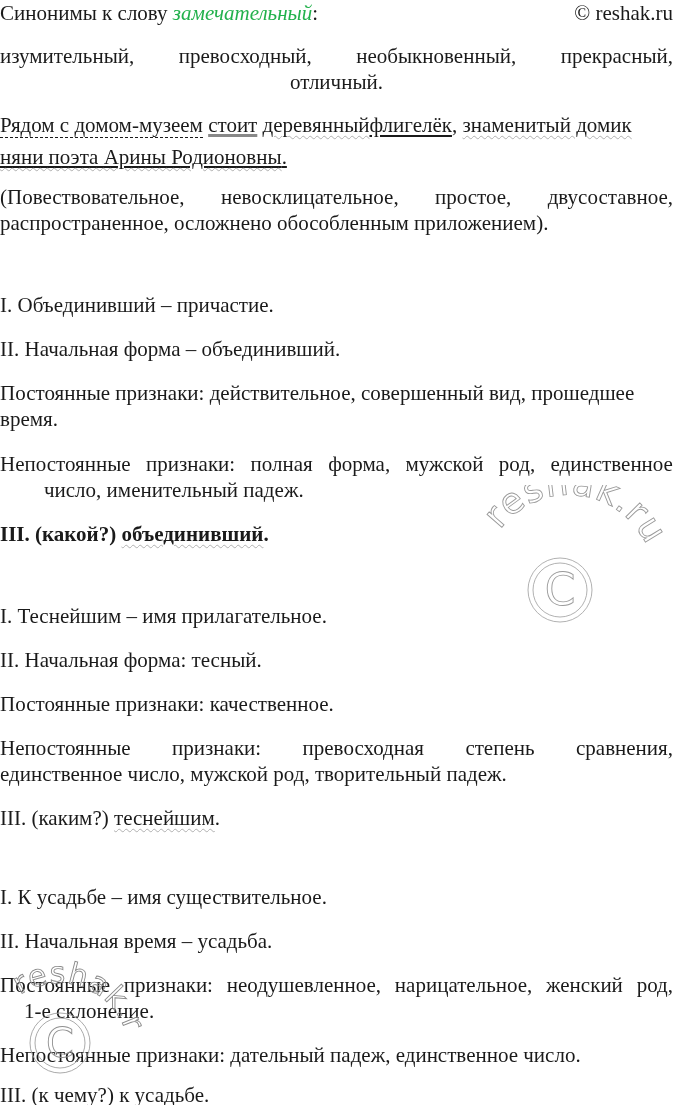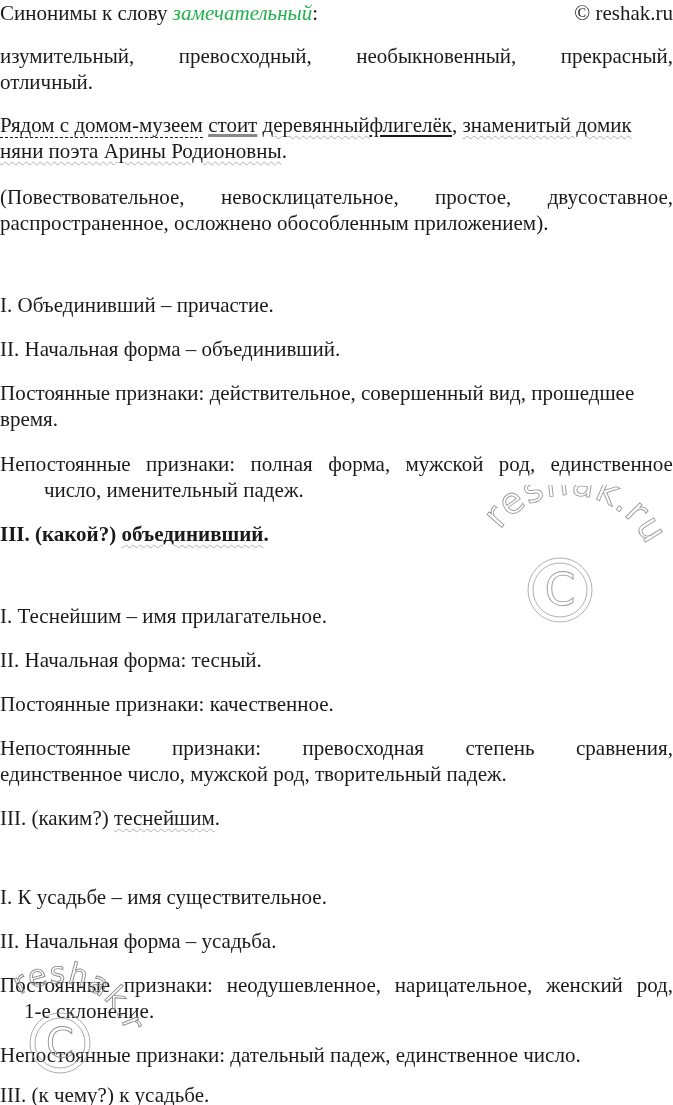--- a/index.html
+++ b/index.html
@@ -85,28 +85,28 @@
     <span>Синонимы к слову </span><span class="green">замечательный</span><span>:</span>
     <span class="header-right">© reshak.ru</span>
   </div>
 
   <div class="line just" style="top:43px;">
     <span>изумительный,</span>
     <span>превосходный,</span>
     <span>необыкновенный,</span>
     <span>прекрасный,</span>
   </div>
-  <div class="line" style="top:69px;">
+  <div class="line" style="top:69px;text-align:center;">
     <span>отличный.</span>
   </div>
 
   <div class="line" style="top:112px;">
     <span class="subj">Рядом с домом-музеем</span><span> </span><span class="pred">стоит</span><span> </span><span class="wavy">деревянный</span><span class="obj-under">флигелёк</span><span>,</span><span> </span><span class="wavy">знаменитый домик</span>
   </div>
-  <div class="line" style="top:138px;">
+  <div class="line" style="top:144px;text-decoration:underline;">
     <span class="wavy">няни поэта Арины Родионовны</span><span>.</span>
   </div>
 
   <div class="line just" style="top:184px;">
     <span>(Повествовательное,</span>
     <span>невосклицательное,</span>
     <span>простое,</span>
     <span>двусоставное,</span>
   </div>
   <div class="line" style="top:210px;">
@@ -161,21 +161,21 @@
     <span>единственное число, мужской род, творительный падеж.</span>
   </div>
   <div class="line" style="top:805px;">
     <span>III. (каким?) </span><span class="wavy">теснейшим</span><span>.</span>
   </div>
 
   <div class="line" style="top:884px;">
     <span>I. К усадьбе – имя существительное.</span>
   </div>
   <div class="line" style="top:928px;">
-    <span>II. Начальная форма – усадьба.</span>
+    <span>II. Начальная время – усадьба.</span>
   </div>
   <div class="line just" style="top:972px;">
     <span>Постоянные</span>
     <span>признаки:</span>
     <span>неодушевленное,</span>
     <span>нарицательное,</span>
     <span>женский</span>
     <span>род,</span>
   </div>
   <div class="line" style="top:998px;margin-left:24px;">

